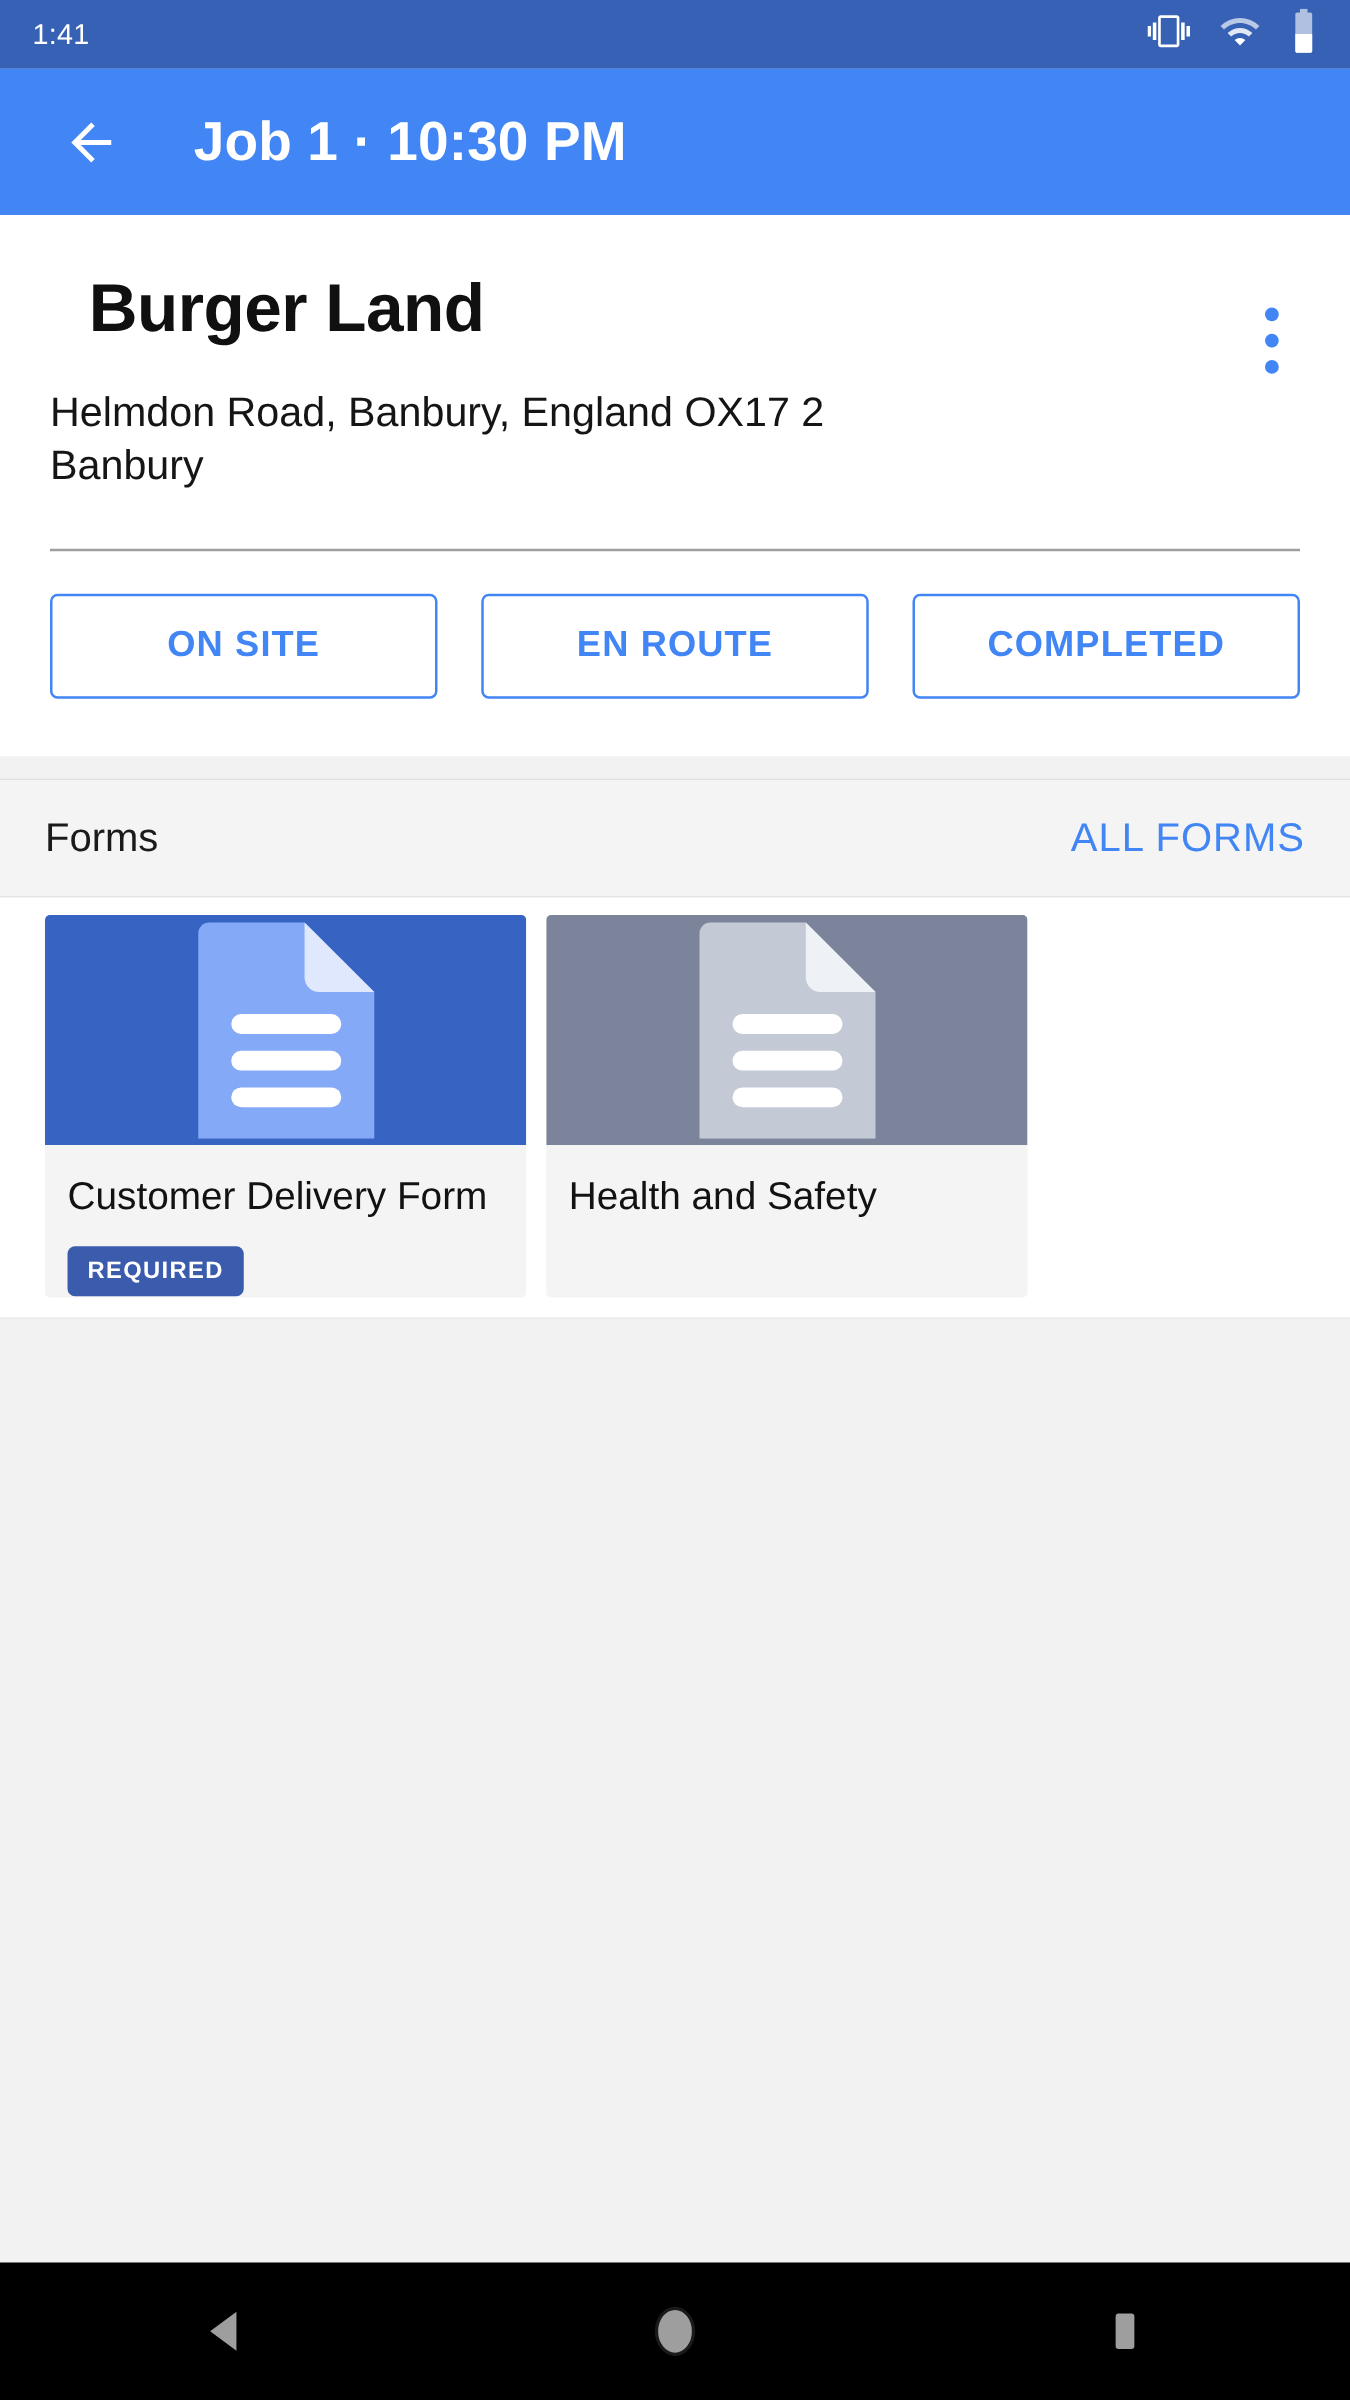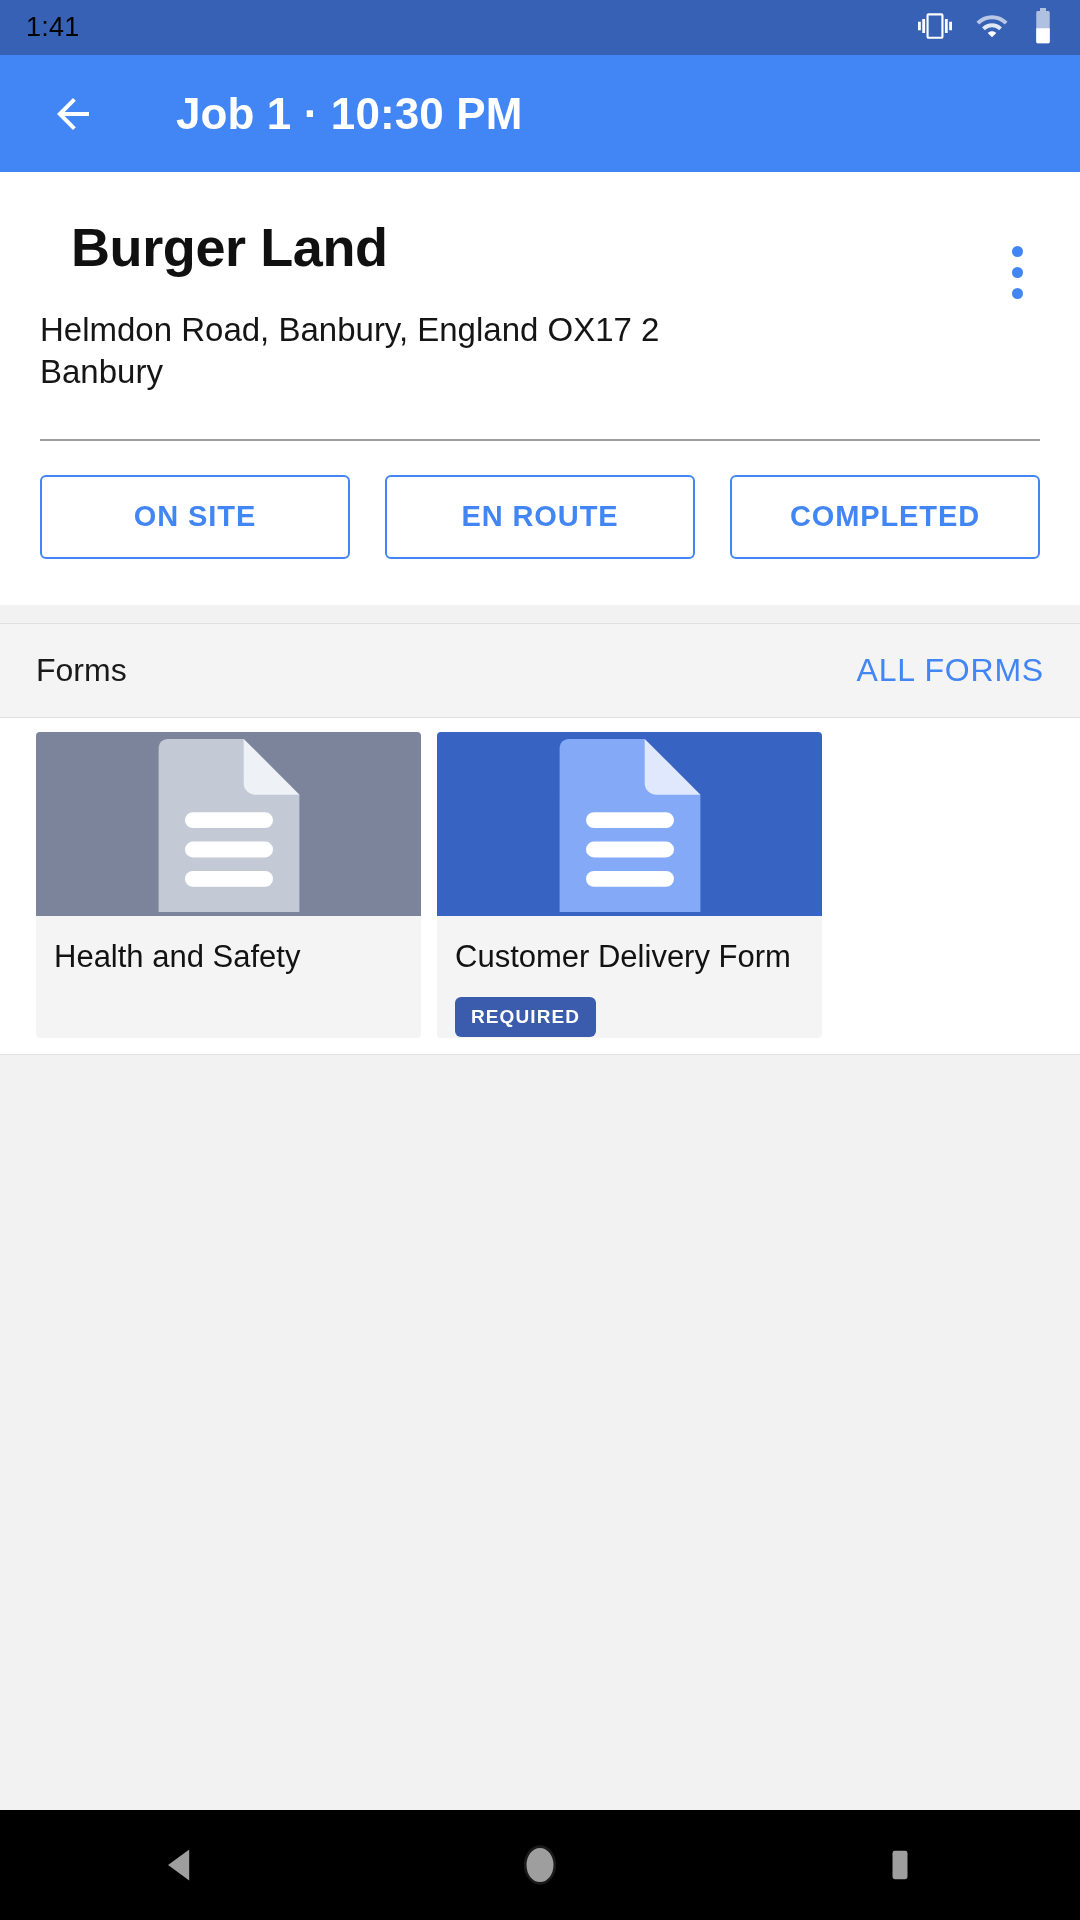--- a/index.html
+++ b/index.html
@@ -12,40 +12,40 @@
   .screen { position:relative; width:1080px; height:1920px; background:#f2f2f2; }
 
   
   .status-bar {
     position:absolute; top:0; left:0; width:1080px; height:55px;
     background:#3761b5;
     display:flex; align-items:center; justify-content:space-between;
     padding:0 26px;
   }
   .status-time {
-    color:#000000; font-size:27px; font-weight:400; letter-spacing:0.2px;
+    color:#ffffff; font-size:23px; font-weight:400; letter-spacing:0.2px;
     line-height:55px;
   }
   .status-icons { display:flex; align-items:center; gap:22px; }
 
   
   .app-bar {
     position:absolute; top:55px; left:0; width:1080px; height:117px;
     background:#4285f4;
     display:flex; align-items:center;
     padding-left:44px;
   }
   .back-btn {
     width:58px; height:58px;
     display:flex; align-items:center; justify-content:center;
     flex:0 0 auto;
   }
   .app-title {
     color:#ffffff; font-size:44px; font-weight:700;
-    margin-left:74px; letter-spacing:0.1px;
+    margin-left:53px; letter-spacing:0.1px;
     white-space:nowrap;
   }
 
   
   .job-card {
     position:absolute; top:172px; left:0; width:1080px;
     background:#ffffff;
     padding:47px 40px 0 40px;
   }
   .job-head-row {
@@ -209,56 +209,56 @@
       <button class="status-btn">COMPLETED</button>
     </div>
   </div>
 
   <div class="forms-header" id="forms-header" style="top: 623px;">
     <span class="forms-label">Forms</span>
     <span class="all-forms-link">ALL FORMS</span>
   </div>
 
   <div class="forms-row" id="forms-row" style="top: 718px;">
+
+    <div class="form-card">
+      <div class="form-thumb blue">
+        <span>
+          <svg width="178" height="176" viewBox="0 0 60 60">
+            <path d="M6 4a3 3 0 0 1 3-3h26l19 19v40H6V4z" fill="#84a9f7"></path>
+            <path d="M35 1l19 19H39a4 4 0 0 1-4-4V1z" fill="#dfe8fd"></path>
+            <rect x="15" y="26" width="30" height="5.4" rx="2.7" fill="#ffffff"></rect>
+            <rect x="15" y="36" width="30" height="5.4" rx="2.7" fill="#ffffff"></rect>
+            <rect x="15" y="46" width="30" height="5.4" rx="2.7" fill="#ffffff"></rect>
+          </svg>
+        </span>
+      </div>
+      <div class="form-body">
+        <div class="form-name">Customer Delivery Form</div>
+        <span class="badge">REQUIRED</span>
+      </div>
+    </div>
 
     <div class="form-card">
       <div class="form-thumb gray">
         <span>
           <svg width="178" height="176" viewBox="0 0 60 60">
             <path d="M6 4a3 3 0 0 1 3-3h26l19 19v40H6V4z" fill="#c3cad6"></path>
             <path d="M35 1l19 19H39a4 4 0 0 1-4-4V1z" fill="#eef1f6"></path>
             <rect x="15" y="26" width="30" height="5.4" rx="2.7" fill="#ffffff"></rect>
             <rect x="15" y="36" width="30" height="5.4" rx="2.7" fill="#ffffff"></rect>
             <rect x="15" y="46" width="30" height="5.4" rx="2.7" fill="#ffffff"></rect>
           </svg>
         </span>
       </div>
       <div class="form-body">
         <div class="form-name">Health and Safety</div>
       </div>
     </div>
 
-    <div class="form-card">
-      <div class="form-thumb blue">
-        <span>
-          <svg width="178" height="176" viewBox="0 0 60 60">
-            <path d="M6 4a3 3 0 0 1 3-3h26l19 19v40H6V4z" fill="#84a9f7"></path>
-            <path d="M35 1l19 19H39a4 4 0 0 1-4-4V1z" fill="#dfe8fd"></path>
-            <rect x="15" y="26" width="30" height="5.4" rx="2.7" fill="#ffffff"></rect>
-            <rect x="15" y="36" width="30" height="5.4" rx="2.7" fill="#ffffff"></rect>
-            <rect x="15" y="46" width="30" height="5.4" rx="2.7" fill="#ffffff"></rect>
-          </svg>
-        </span>
-      </div>
-      <div class="form-body">
-        <div class="form-name">Customer Delivery Form</div>
-        <span class="badge">REQUIRED</span>
-      </div>
-    </div>
-
   </div>
 
   <div class="empty-area" id="empty-area" style="top: 1055px; height: 755px;"></div>
 
   <div class="nav-bar">
     <span class="nav-btn">
       <svg width="44" height="44" viewBox="0 0 24 24">
           <path d="M17 3.5v17L5.5 12 17 3.5z" fill="#9e9e9e"></path>
         </svg>
     </span>

